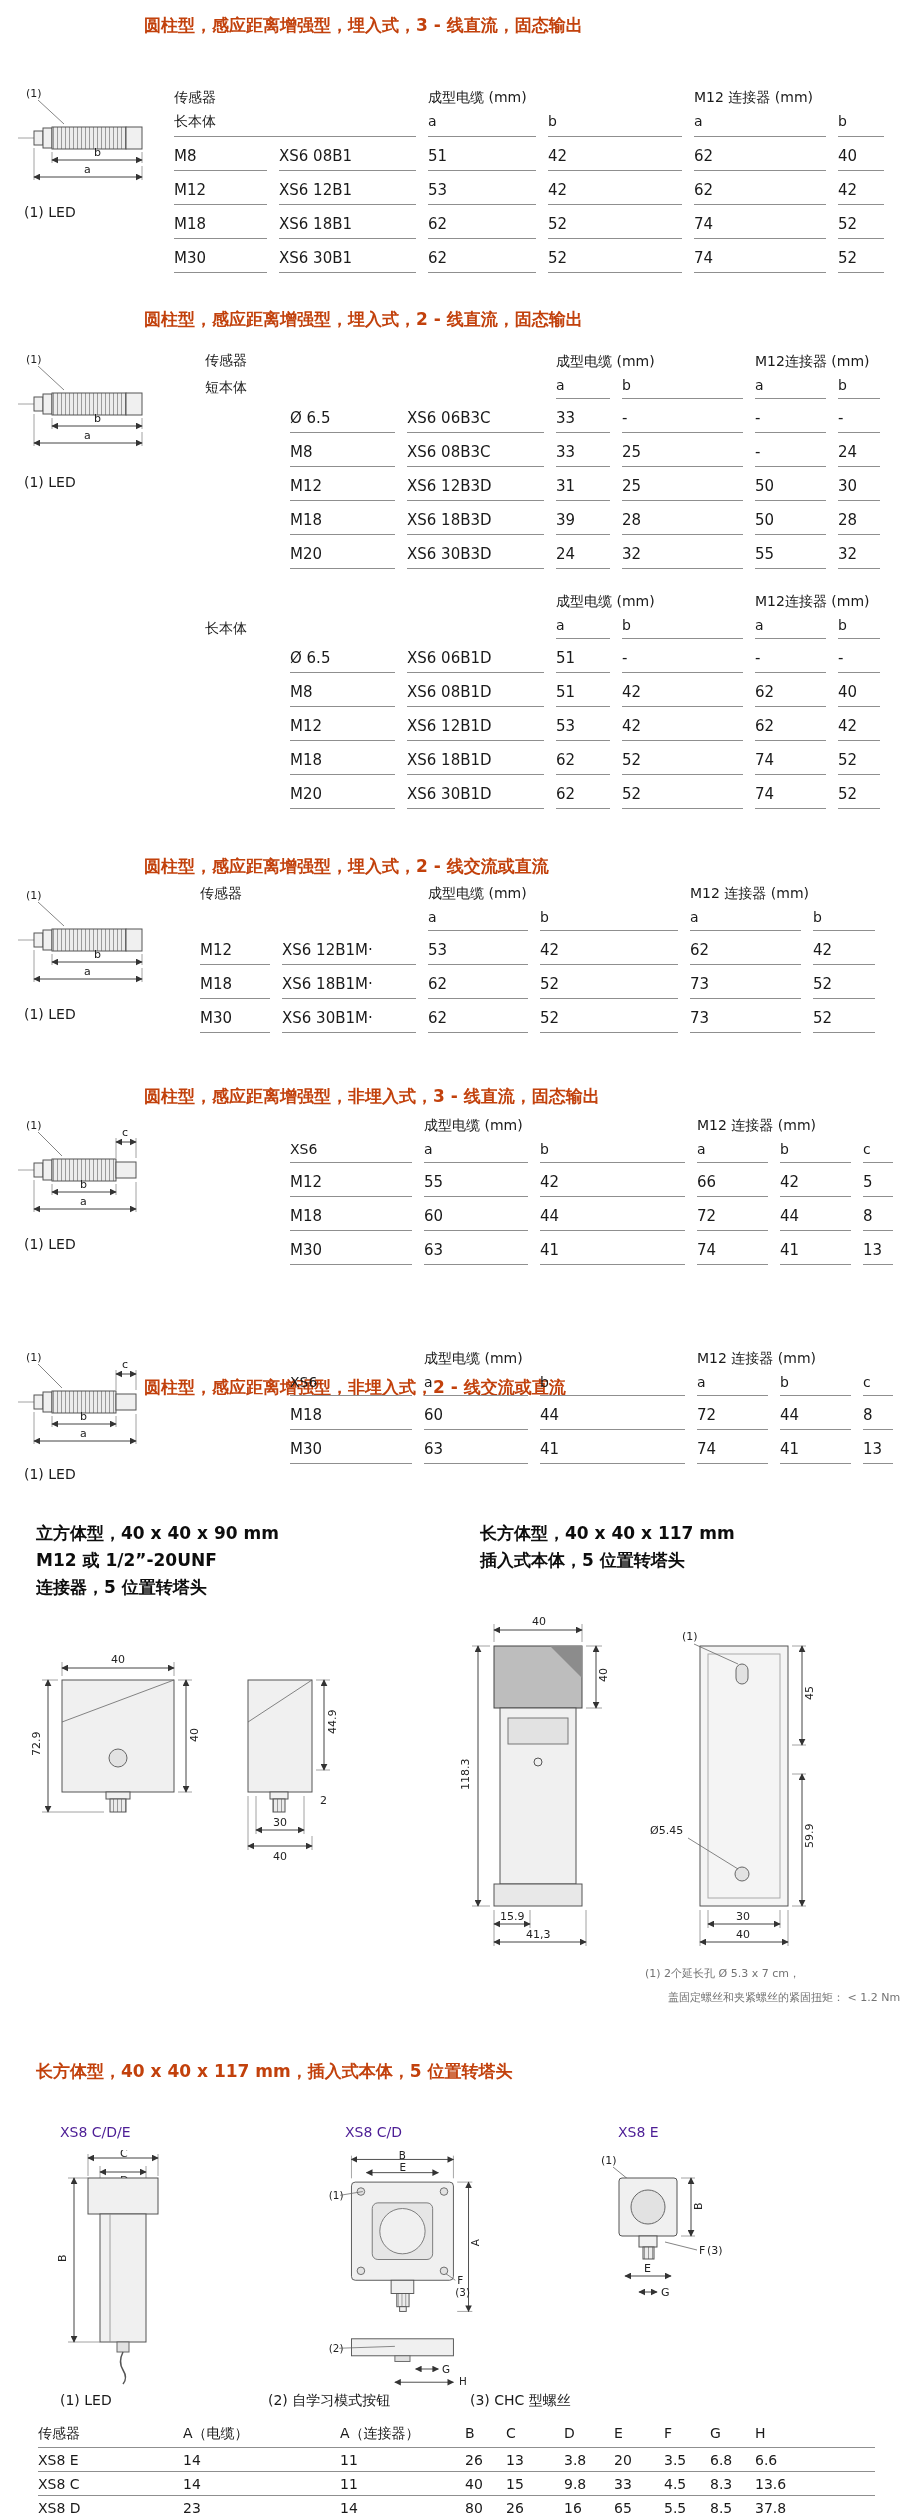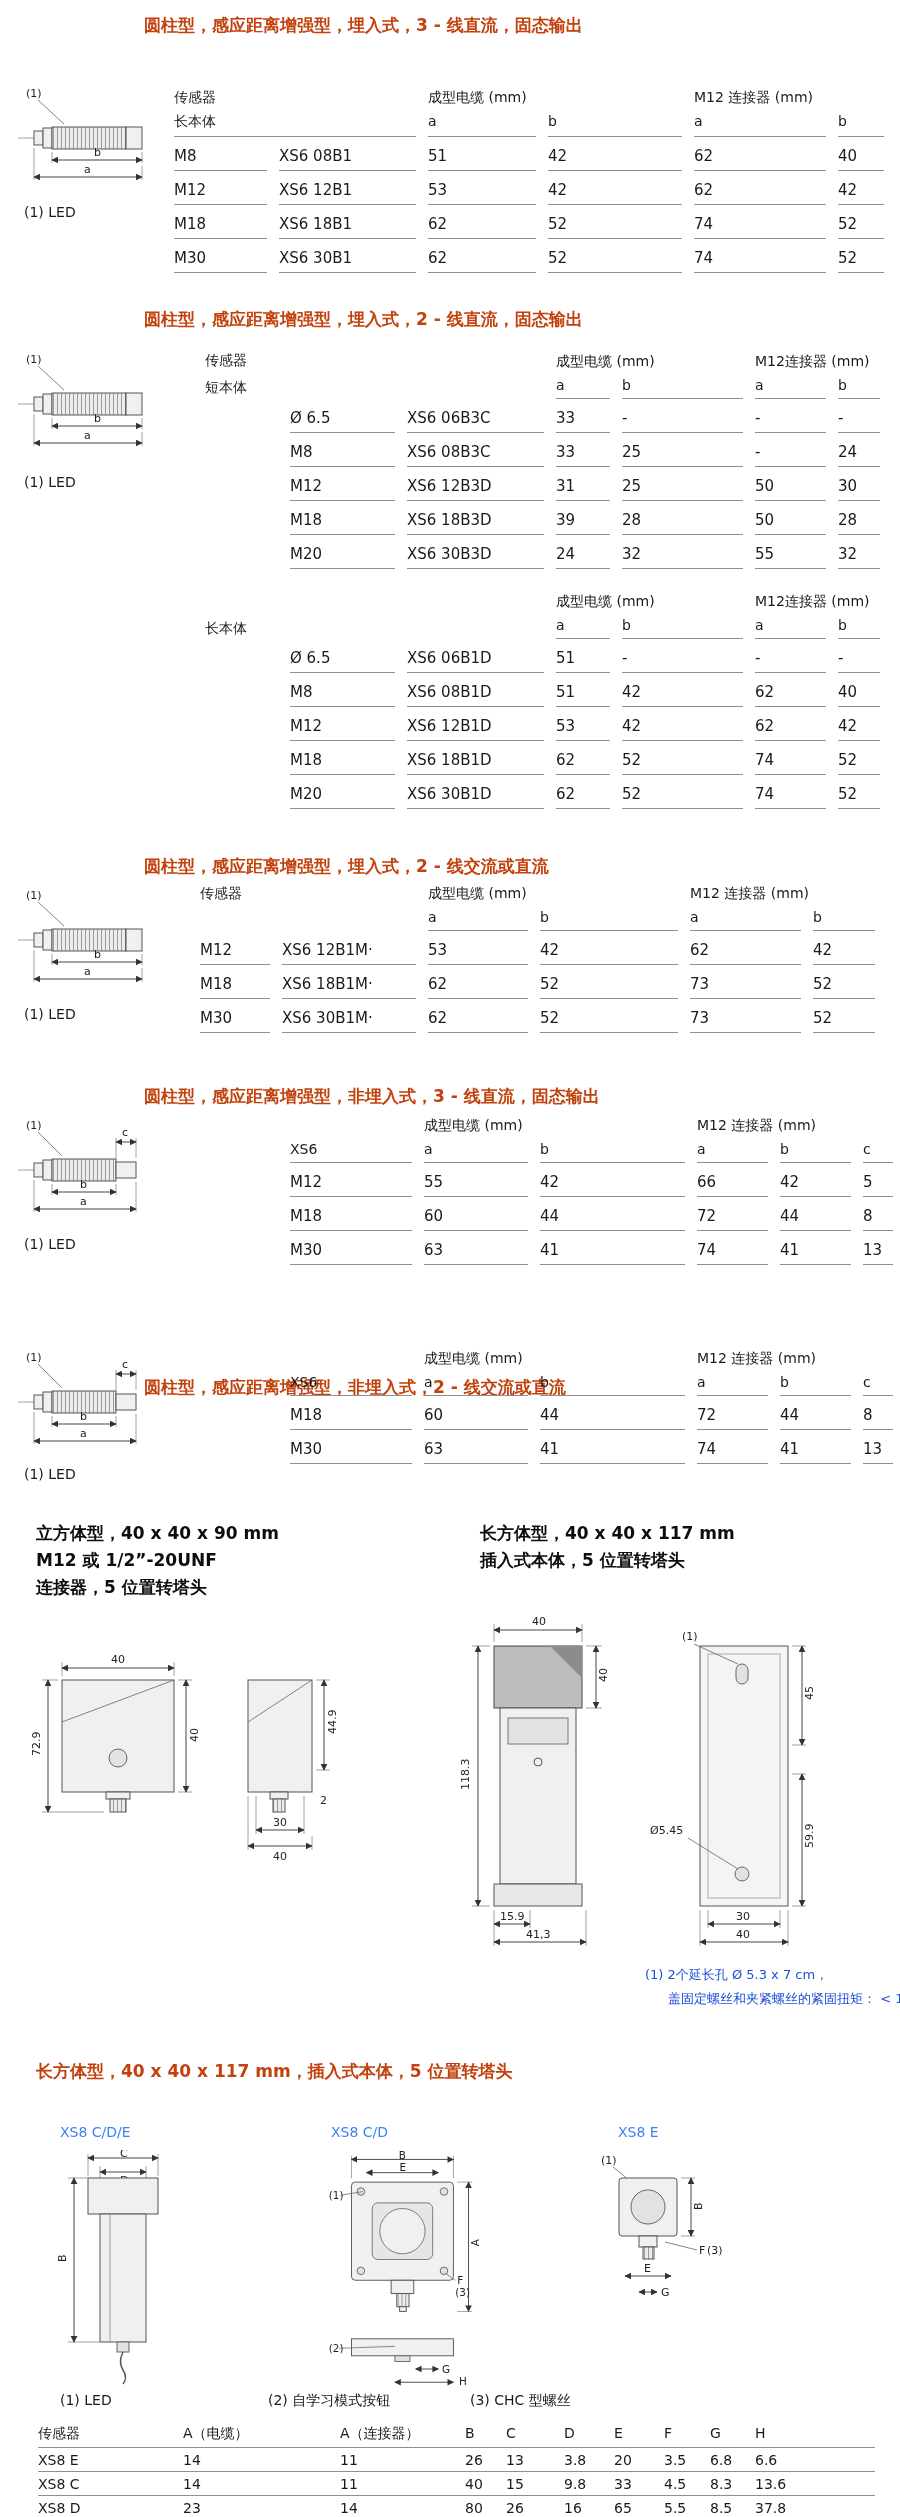--- a/index.html
+++ b/index.html
@@ -5,23 +5,23 @@
   * { margin:0; padding:0; box-sizing:border-box; }
   html { background:#fff; }
   body {
     width:900px; height:2517px; position:relative; overflow:hidden;
     background:#ffffff; color:#1a1a1a;
     font-family:"DejaVu Sans","Liberation Sans",sans-serif;
   }
   .abs { position:absolute; }
   .title { font-size:17px; font-weight:700; color:#c2410c; white-space:nowrap; }
   .bigtitle { font-size:17px; font-weight:700; color:#0d0d0d; line-height:27px; white-space:nowrap; }
-  .cap { font-size:14px; color:#3b82f6; white-space:nowrap; }
+  .cap { font-size:14px; color:#4c1d95; white-space:nowrap; }
   .lednote { font-size:14px; color:#1a1a1a; white-space:nowrap; }
-  .note { font-size:13px; color:#1d4ed8; white-space:nowrap; }
+  .note { font-size:11px; color:#737373; white-space:nowrap; }
   .grouplbl { font-size:14px; color:#1a1a1a; white-space:nowrap; }
 
   .tbl { display:grid; column-gap:12px; }
   .gh  { font-size:14px; padding:5px 0 3px; white-space:nowrap; }
   .sh  { font-size:14px; border-bottom:1px solid #8f8f8f; padding:3px 0 5px; }
   .shn { font-size:14px; padding:3px 0 5px; }
   .c   { font-size:15px; border-bottom:1px solid #8f8f8f; padding:10px 0 5px; white-space:nowrap; }
 
   .t7  { display:grid; }
   .h7  { font-size:14px; border-bottom:1px solid #8f8f8f; padding:3px 6px 4px 0; white-space:nowrap; }
@@ -526,21 +526,21 @@
     <text class="dl" x="286" y="326">40</text>
   </svg>
 </div>
 
 <div class="abs note" style="left:645px; top:1966px;">(1) 2个延长孔 Ø 5.3 x 7 cm，</div>
 <div class="abs note" style="left:668px; top:1990px;">盖固定螺丝和夹紧螺丝的紧固扭矩： &lt; 1.2 Nm。</div>
 
 <div class="abs title" style="left:36px; top:2060px;">长方体型，40 x 40 x 117 mm，插入式本体，5 位置转塔头</div>
 
 <div class="abs cap" style="left:60px; top:2124px;">XS8 C/D/E</div>
-<div class="abs cap" style="left:331px; top:2124px;">XS8 C/D</div>
+<div class="abs cap" style="left:345px; top:2124px;">XS8 C/D</div>
 <div class="abs cap" style="left:618px; top:2124px;">XS8 E</div>
 
 <div class="abs" style="left:58px; top:2150px;">
   <svg width="130" height="235" viewBox="0 0 130 235">
     <line class="ext" x1="30" y1="26" x2="30" y2="4"></line>
     <line class="ext" x1="100" y1="26" x2="100" y2="4"></line>
     <line class="dim" x1="30" y1="8" x2="100" y2="8" marker-start="url(#ar)" marker-end="url(#ar)"></line>
     <text class="dl" x="62" y="7">C</text>
     <line class="ext" x1="42" y1="62" x2="42" y2="16"></line>
     <line class="ext" x1="88" y1="62" x2="88" y2="16"></line>

